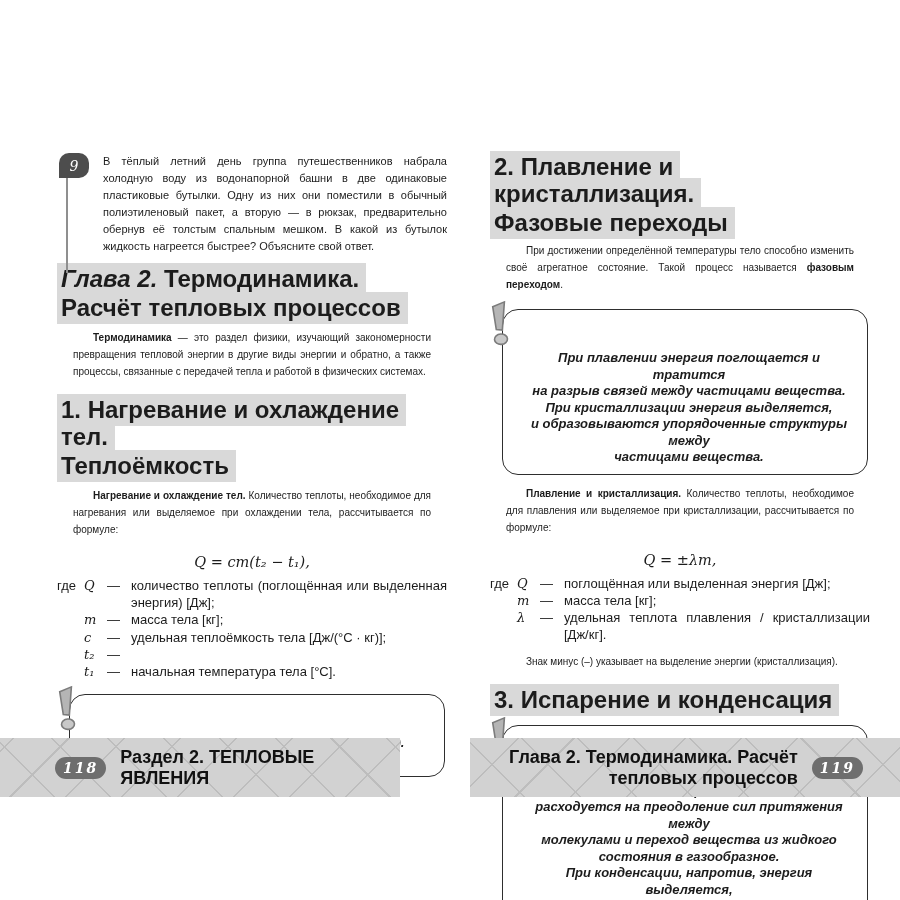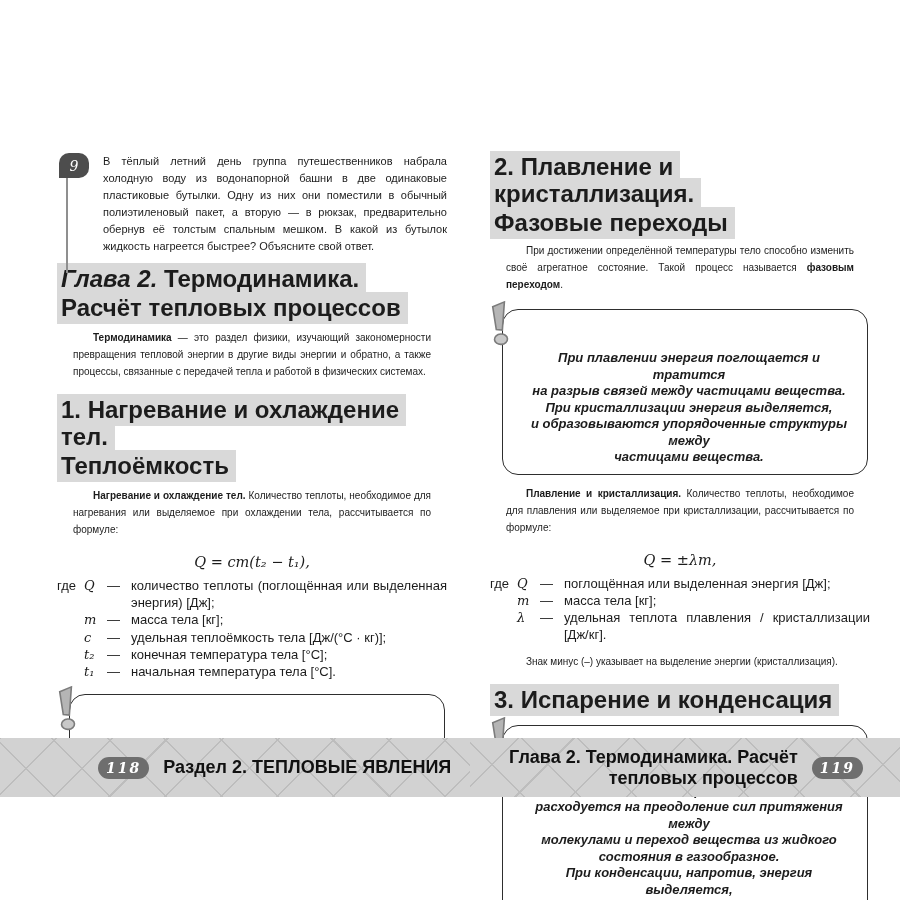--- a/index.html
+++ b/index.html
@@ -63,21 +63,21 @@
   }
   .excl{position:absolute;left:-13px;top:-9px;width:27px;height:48px;transform:rotate(-4deg);}
 
   
   .footer-band{
     position:absolute;top:738px;height:59px;background:#d2d2d2;
     background-image:
       repeating-linear-gradient(45deg, rgba(180,180,180,0) 0 38px, #bdbdbd 38px 39.5px),
       repeating-linear-gradient(-45deg, rgba(180,180,180,0) 0 38px, #bdbdbd 38px 39.5px);
   }
-  .footer-band.fb-left{left:0;width:456px;padding-left:43px;}
+  .footer-band.fb-left{left:0;width:400px;}
   .footer-band.fb-right{left:470px;width:435px;text-align:right;}
   .footer-inner{display:flex;align-items:center;height:100%;}
   .pg-badge{
     background:#6e6e6e;color:#fff;border-radius:13px;padding:3px 8px;
     font-family:"DejaVu Serif",serif;font-style:italic;font-weight:bold;
     font-size:14px;letter-spacing:2px;line-height:16px;
   }
   .footer-label{font-weight:bold;font-size:18px;color:#111;}
   .fb-left .pg-badge{margin-left:55px;margin-right:14px;}
   .fb-right .footer-inner{justify-content:flex-end;}
@@ -129,21 +129,20 @@
     <div class="def-row">
       <span class="def-where"></span>
       <span class="def-sym">c</span>
       <span class="def-dash">—</span>
       <span class="def-text">удельная теплоёмкость тела [Дж/(°C · кг)];</span>
     </div>
     <div class="def-row">
       <span class="def-where"></span>
       <span class="def-sym">t₂</span>
       <span class="def-dash">—</span>
-      <span class="def-text">конечная температура тела [°C];</span>
     </div>
     <div class="def-row">
       <span class="def-where"></span>
       <span class="def-sym">t₁</span>
       <span class="def-dash">—</span>
       <span class="def-text">начальная температура тела [°C].</span>
     </div>
   </div>
 
   <div class="note mt14">

